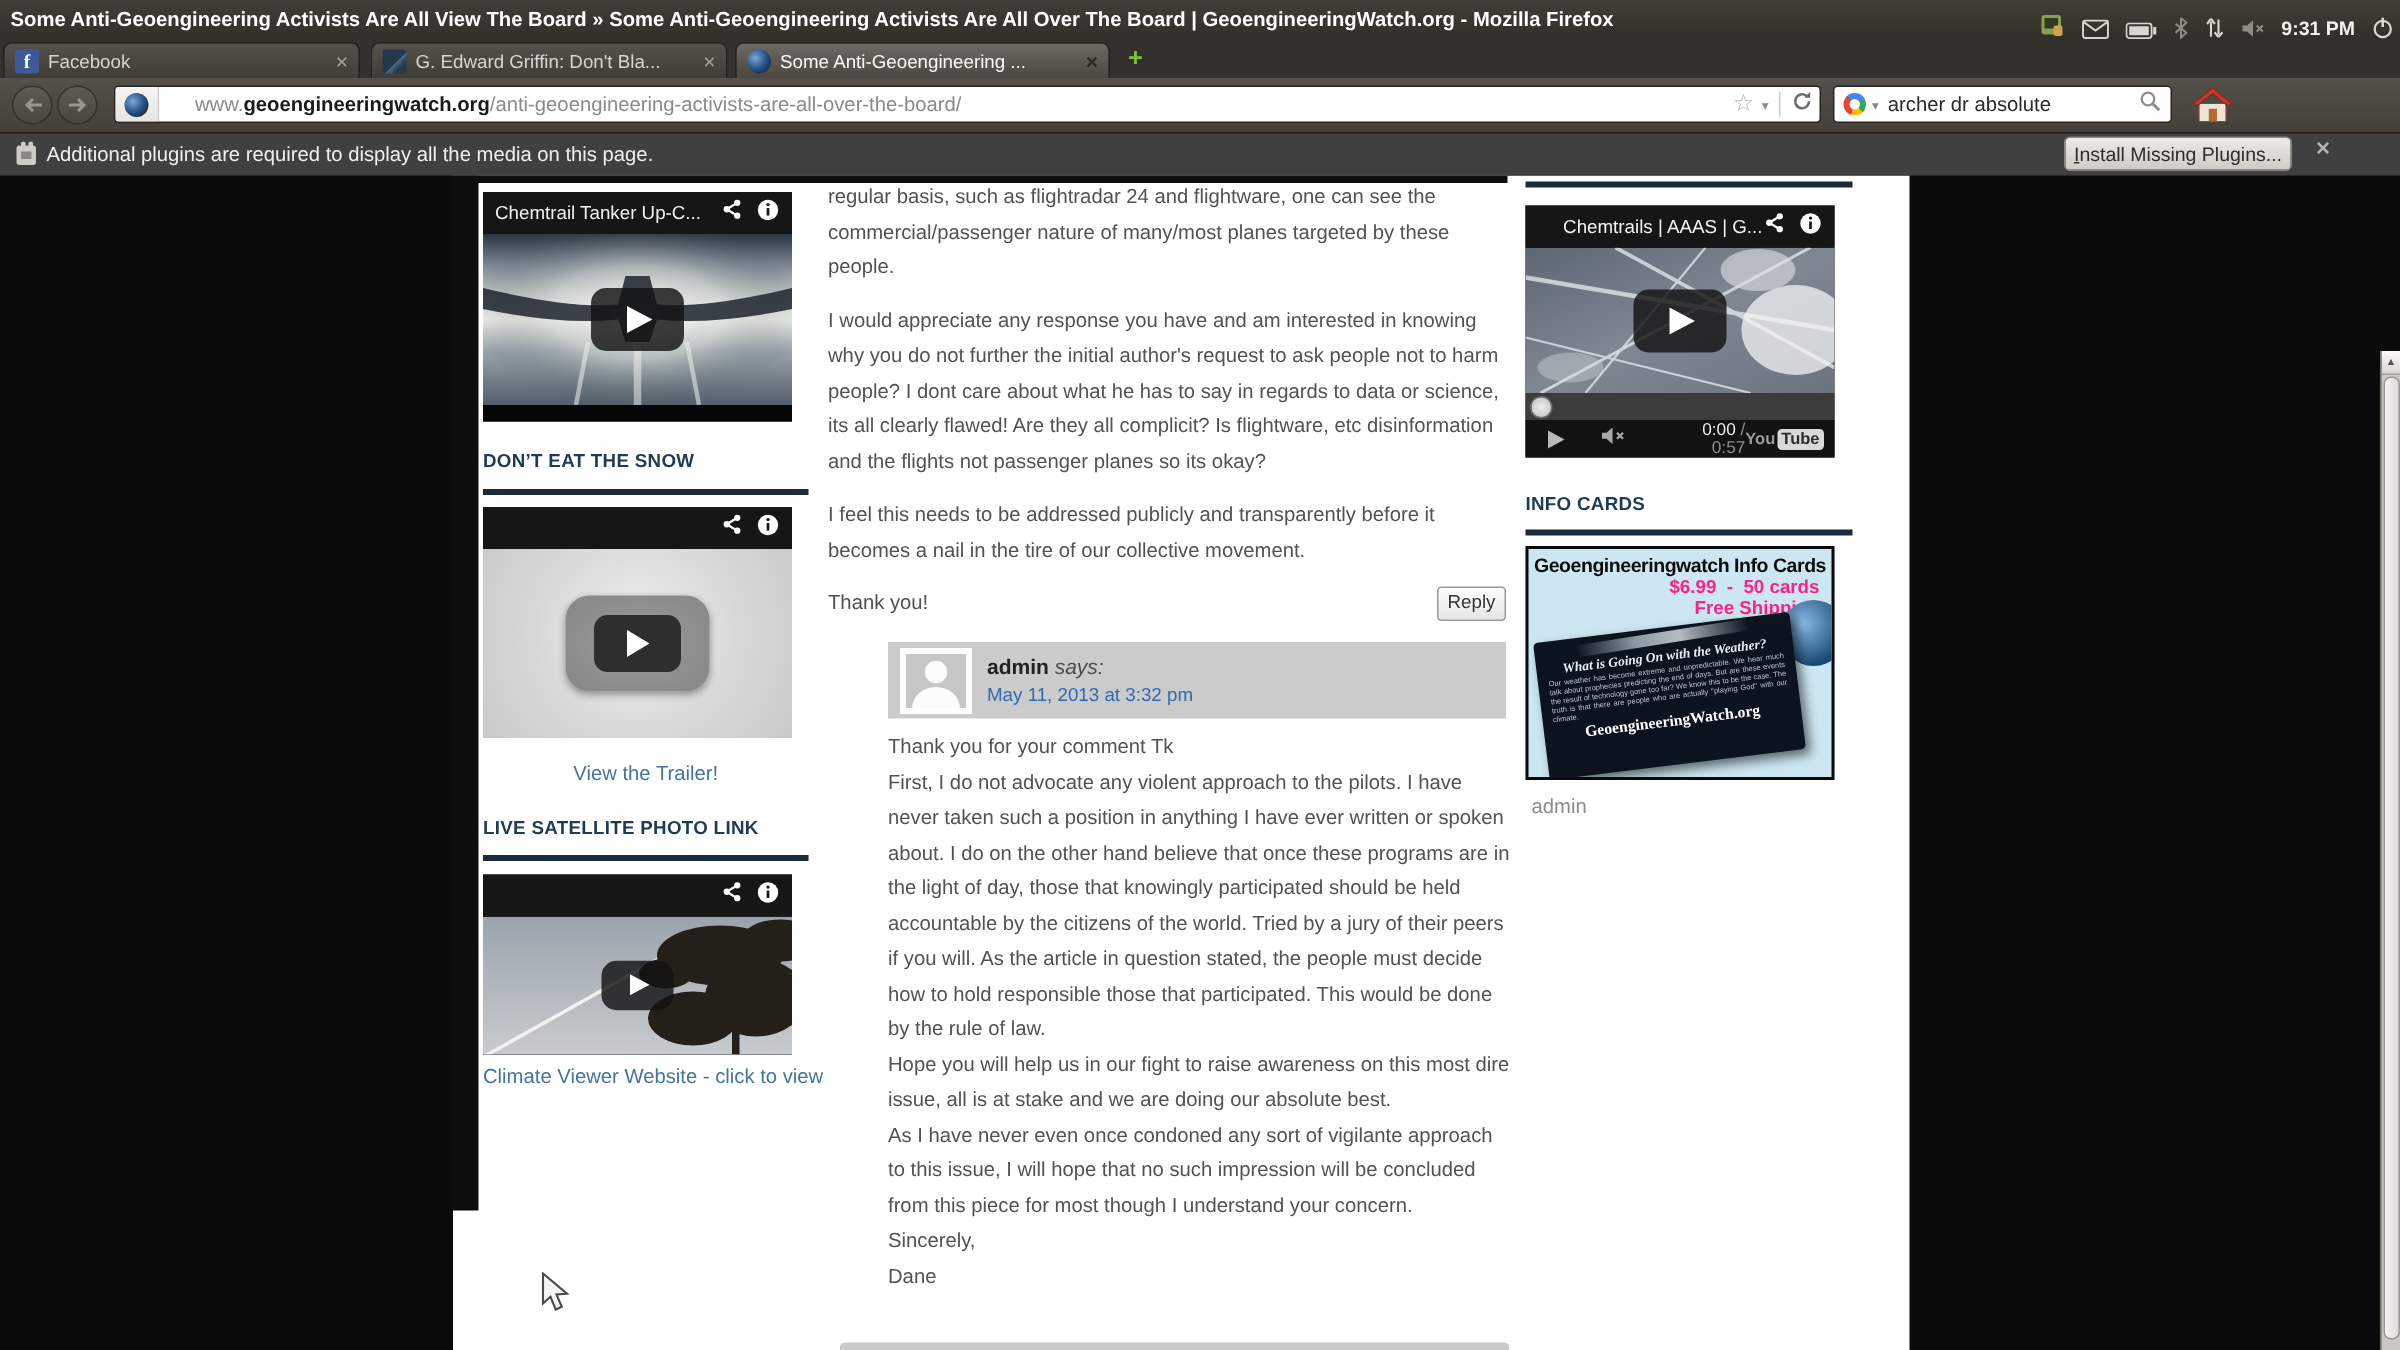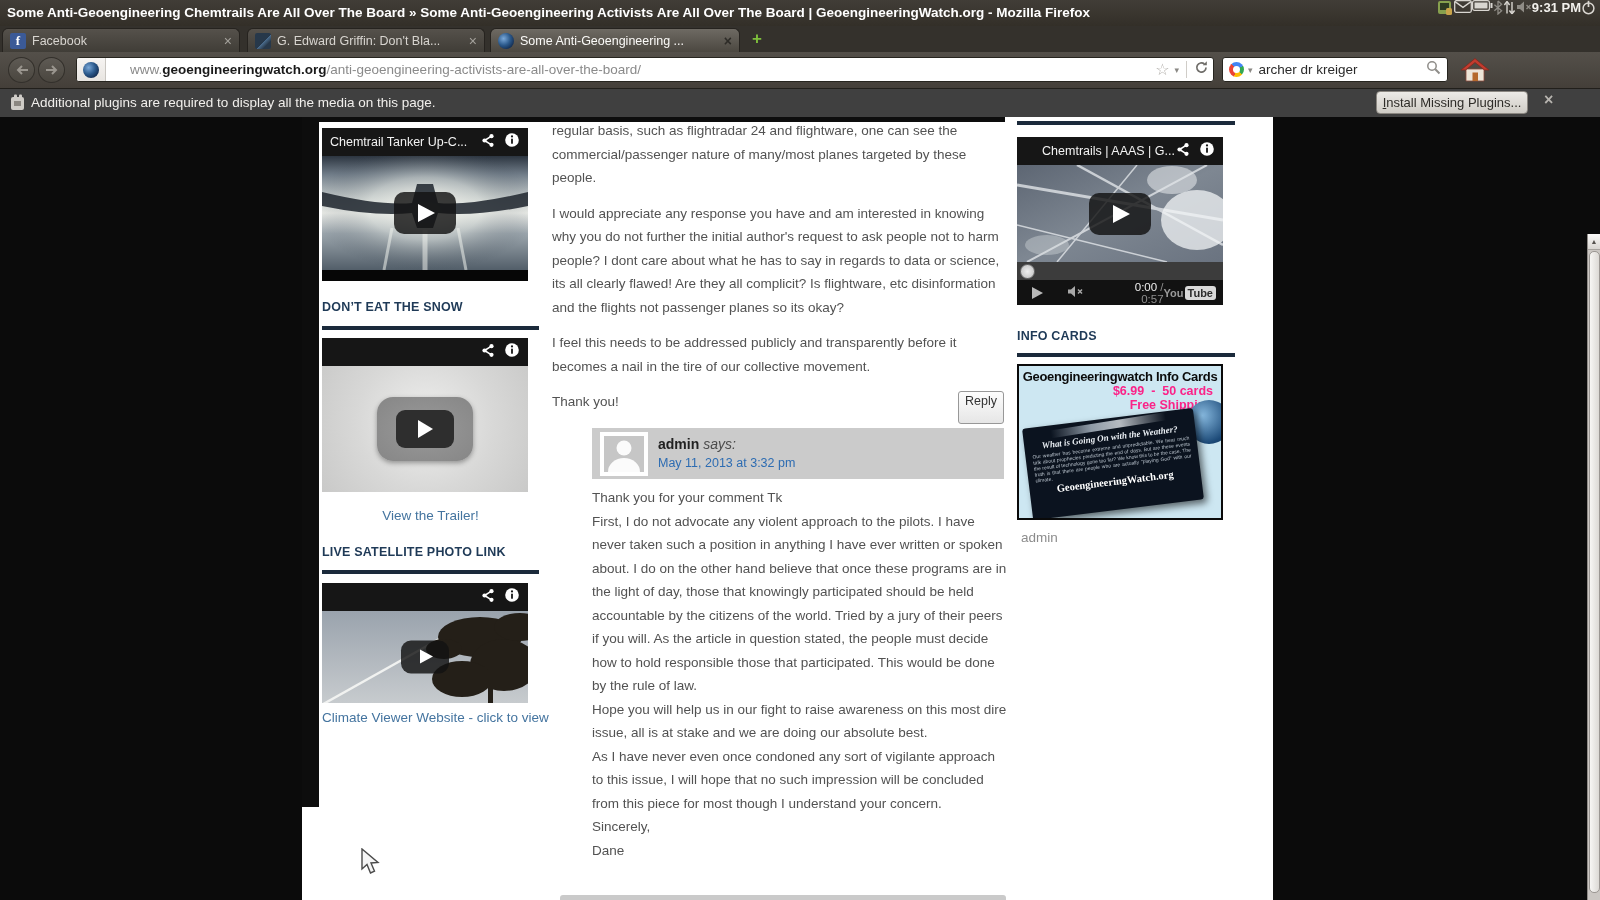--- a/index.html
+++ b/index.html
@@ -2,21 +2,21 @@
 <html><head>
 <meta charset="utf-8">
 <style>
   html,body{margin:0;padding:0;}
   body{width:1600px;height:900px;overflow:hidden;position:relative;background:#0b0b0b;
        font-family:"Liberation Sans",sans-serif;}
   
   .sysbar{position:absolute;left:0;top:0;width:1600px;height:26px;
           background:linear-gradient(#413d37,#332f28);color:#fff;z-index:30;}
   .sysbar-title{position:absolute;left:7px;top:5px;font-size:13.5px;font-weight:bold;white-space:nowrap;}
-  .tray{position:absolute;right:4px;top:0;height:26px;display:flex;align-items:flex-start;}
+  .tray{position:absolute;right:4px;top:0;height:26px;display:flex;align-items:flex-end;gap:11px;}
   .tray svg{display:block;}
   .clock{font-size:13px;font-weight:bold;color:#f2f0ec;}
   
   .tabbar{position:absolute;left:0;top:26px;width:1600px;height:26px;background:#34312c;z-index:29;}
   .tab{position:absolute;top:2px;height:24px;border-radius:6px 6px 0 0;display:flex;align-items:center;
        padding:0 7px;box-sizing:border-box;border:1px solid #26231f;border-bottom:none;}
   .tab.inactive{background:linear-gradient(#55514b,#403d37);color:#d8d5d0;}
   .tab.active{background:linear-gradient(#6e6a63,#4b4740);color:#fbfaf8;}
   .tab-label{font-size:12.5px;flex:1;white-space:nowrap;overflow:hidden;margin-left:6px;}
   .tab-close{font-size:14px;color:#a5a29c;margin-left:6px;cursor:default;}
@@ -100,21 +100,21 @@
   .v4-play{width:0;height:0;border-left:11px solid #b9b9b9;border-top:6.5px solid transparent;
            border-bottom:6.5px solid transparent;margin-left:15px;}
   .v4-time{font-size:11.5px;margin-left:20px;padding-left:12px;}
   .v4-time .cur{color:#ededed;}.v4-time .tot{color:#8e8e8e;}
   .ytwordmark{margin-left:auto;margin-right:7px;display:flex;align-items:center;font-size:11px;font-weight:bold;}
   .yt-you{color:#9a9a9a;}
   .yt-tube{background:#d9d9d9;color:#2c2c2c;border-radius:3px;padding:0 3px;margin-left:1px;line-height:14px;}
   
   .centercol{position:absolute;left:250px;top:0;width:452px;padding-top:2px;}
   .centercol p{margin:0 0 12px;font-size:13.5px;line-height:23.5px;color:#525252;}
-  .replybtn{position:absolute;left:656px;top:274px;width:46px;height:33px;box-sizing:border-box;
+  .replybtn{position:absolute;left:656px;top:274px;width:46px;height:23px;box-sizing:border-box;
             background:linear-gradient(#fdfdfd,#e6e6e6);border:1px solid #989898;border-radius:3px;
             font-size:12.5px;color:#333;text-align:center;line-height:19px;}
   .adminbox{position:absolute;left:290px;top:311px;width:412px;height:51px;background:#cbcbcb;}
   .avatar{position:absolute;left:8px;top:4px;width:48px;height:44px;background:#fff;}
   .avatar .inner{position:absolute;left:4px;top:4px;right:4px;bottom:4px;background:#c6c6c6;overflow:hidden;}
   .admin-name{position:absolute;left:66px;top:8px;font-size:14px;color:#222;}
   .admin-name b{font-weight:bold;}
   .admin-name .says{font-style:italic;color:#4c4c4c;font-weight:normal;}
   .admin-date{position:absolute;left:66px;top:28px;font-size:12.5px;color:#2d6cb2;}
   .adminbody{position:absolute;left:290px;top:369px;width:416px;}
@@ -142,21 +142,21 @@
           text-align:center;font-size:7px;color:#55524e;line-height:15px;}
   .sb-up{top:0;border-bottom:1px solid #a6a29e;}
   .sb-thumb{position:absolute;left:1px;top:17px;width:9px;height:640px;border-radius:5px;
             background:linear-gradient(90deg,#f7f6f4,#dcd9d5);border:1px solid #9b9793;}
   .cursor{position:absolute;left:359px;top:731px;z-index:40;}
 </style>
 </head>
 <body>
 
 <div class="sysbar">
-  <div class="sysbar-title">Some Anti-Geoengineering Chemtrails Are All Over The Board » Some Anti-Geoengineering Activists Are All Over The Board | GeoengineeringWatch.org - Mozilla Firefox</div>
+  <div class="sysbar-title">Some Anti-Geoengineering Activists Are All View The Board » Some Anti-Geoengineering Activists Are All Over The Board | GeoengineeringWatch.org - Mozilla Firefox</div>
   <div class="tray">
     <span>
         <svg width="17" height="17">
           <rect x="1" y="1" width="13" height="13" rx="2" fill="#87a04e"></rect>
           <rect x="3" y="3" width="9" height="7" fill="#2e3a22"></rect>
           <rect x="9" y="8" width="6" height="7" rx="1.5" fill="#c9a44b"></rect>
         </svg>
       </span>
     <span>
         <svg width="18" height="13">
@@ -238,21 +238,21 @@
       <span class="vsep"></span>
       <span><svg width="15" height="15">
             <path d="M12,7.5 a4.6,4.6 0 1 1 -1.6,-3.5" fill="none" stroke="#6f6d69" stroke-width="1.7"></path>
             <path d="M12.8,1.2 L12.8,5.2 L8.8,5.2 Z" fill="#6f6d69"></path>
           </svg></span>
     </span>
   </div>
   <div class="searchfield">
     <span class="gdonut"></span>
     <span class="caret">▾</span>
-    <span class="searchtext">archer dr kreiger</span>
+    <span class="searchtext">archer dr absolute</span>
     <span><svg width="15" height="15">
           <circle cx="6" cy="6" r="4.2" fill="none" stroke="#8f8d89" stroke-width="1.5"></circle>
           <line x1="9.3" y1="9.3" x2="13.5" y2="13.5" stroke="#8f8d89" stroke-width="2"></line>
         </svg></span>
   </div>
   <div class="homebtn">
     <svg width="30" height="26">
         <path d="M6,12 H24 V24 H6 Z" fill="#ece5d8" stroke="#8a4a3a" stroke-width="0.8"></path>
         <path d="M15,1.5 L29,13 H24.5 L15,5.5 L5.5,13 H1 Z" fill="#c23b2e" stroke="#7e2a20" stroke-width="0.8"></path>
         <rect x="12.5" y="15.5" width="5.5" height="8.5" fill="#b5692b"></rect>

